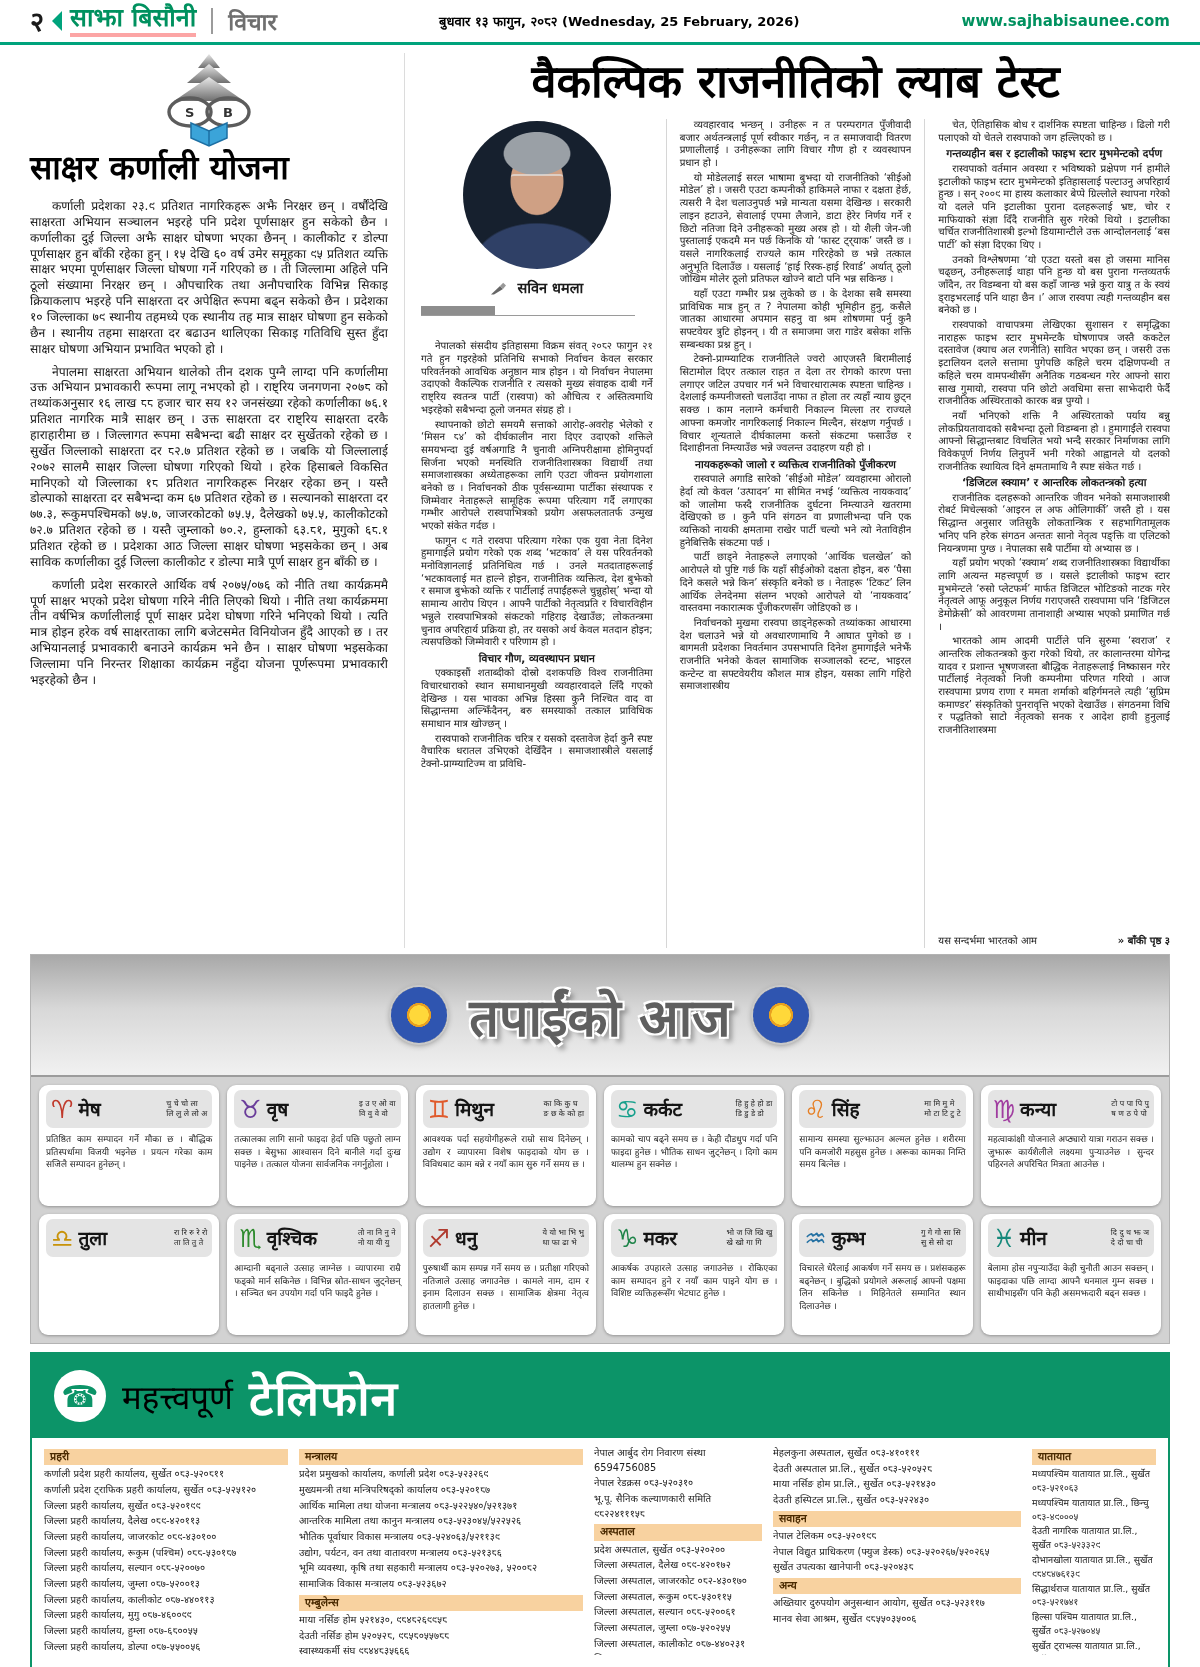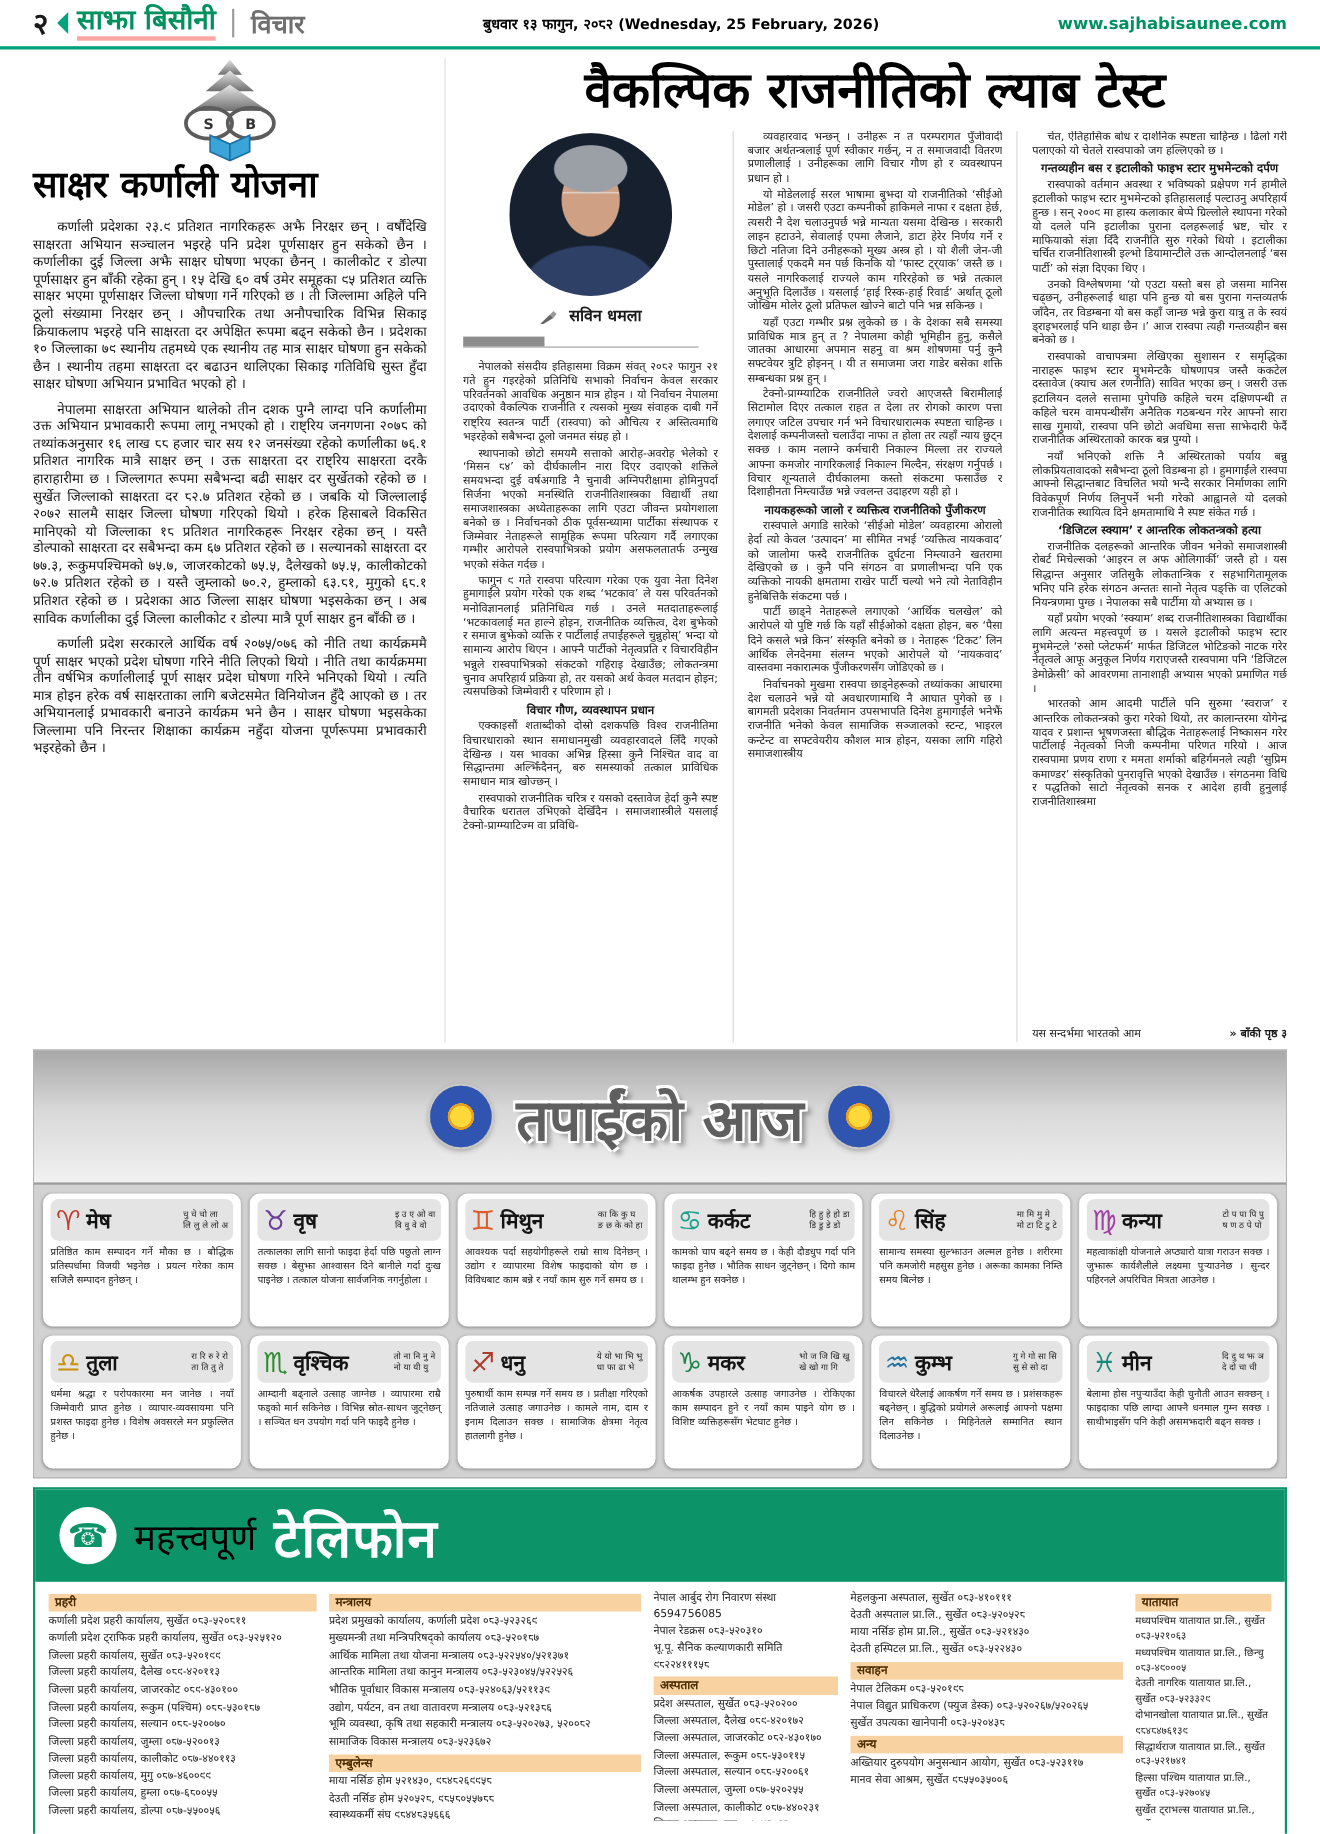--- a/index.html
+++ b/index.html
@@ -37,21 +37,21 @@
   .news-columns { display:flex; flex:1; overflow:hidden; }
   .col { flex:1; overflow:hidden; font-size:10px; line-height:1.27; text-align:justify; color:#191919; }
   .col + .col { border-left:1px solid #d6d6d6; margin-left:13px; padding-left:13px; }
   .col p { margin-bottom:2px; text-indent:14px; }
   .col p.is-head { font-weight:bold; text-indent:0; text-align:center; font-size:10.6px; margin:3px 0 2px; }
   .col-flex { display:flex; flex-direction:column; }
   .col-text { flex:1; overflow:hidden; }
   .more-line { display:flex; justify-content:space-between; gap:0; padding-top:2px; }
   .more { font-weight:bold; white-space:nowrap; }
 
-  .photo-block { text-align:center; margin:2px 0 12px; }
+  .photo-block { text-align:center; margin:2px 0 24px; }
   .photo { width:148px; height:148px; border-radius:50%; margin:0 auto 10px; position:relative; overflow:hidden;
     background:
       radial-gradient(ellipse 34px 22px at 50% 22%, #9aa0a6 0 96%, rgba(0,0,0,0) 100%),
       radial-gradient(ellipse 27px 34px at 50% 41%, #cfa084 0 96%, rgba(0,0,0,0) 100%),
       radial-gradient(ellipse 64px 42px at 50% 97%, #2f4066 0 96%, rgba(0,0,0,0) 100%),
       radial-gradient(circle at 50% 50%, #16202e 0 100%);
   }
   .photo::after { content:""; position:absolute; left:50%; top:53px; transform:translateX(-50%);
     width:52px; height:15px; border-top:2px solid rgba(230,230,230,.65); border-radius:3px; }
   .byline { display:flex; align-items:center; justify-content:center; gap:10px; font-size:14.5px; font-weight:bold; color:#1a1a1a; }
@@ -286,21 +286,20 @@
 
       <div class="sign-card">
         <div class="sign-pill">
           <span class="sign-icon" style="color: rgb(200, 147, 10);">♎</span>
           <span class="sign-name">तुला</span>
           <span class="sign-syll">
             <span>रा रि रु रे रो</span>
             <span>ता ति तु ते</span>
           </span>
         </div>
-        <div class="sign-body">धर्ममा श्रद्धा र परोपकारमा मन जानेछ । नयाँ जिम्मेवारी प्राप्त हुनेछ । व्यापार-व्यवसायमा पनि प्रशस्त फाइदा हुनेछ । विशेष अवसरले मन प्रफुल्लित हुनेछ ।</div>
       </div>
 
       <div class="sign-card">
         <div class="sign-pill">
           <span class="sign-icon" style="color: rgb(46, 139, 46);">♏</span>
           <span class="sign-name">वृश्चिक</span>
           <span class="sign-syll">
             <span>तो ना नि नु ने</span>
             <span>नो या यी यु</span>
           </span>

